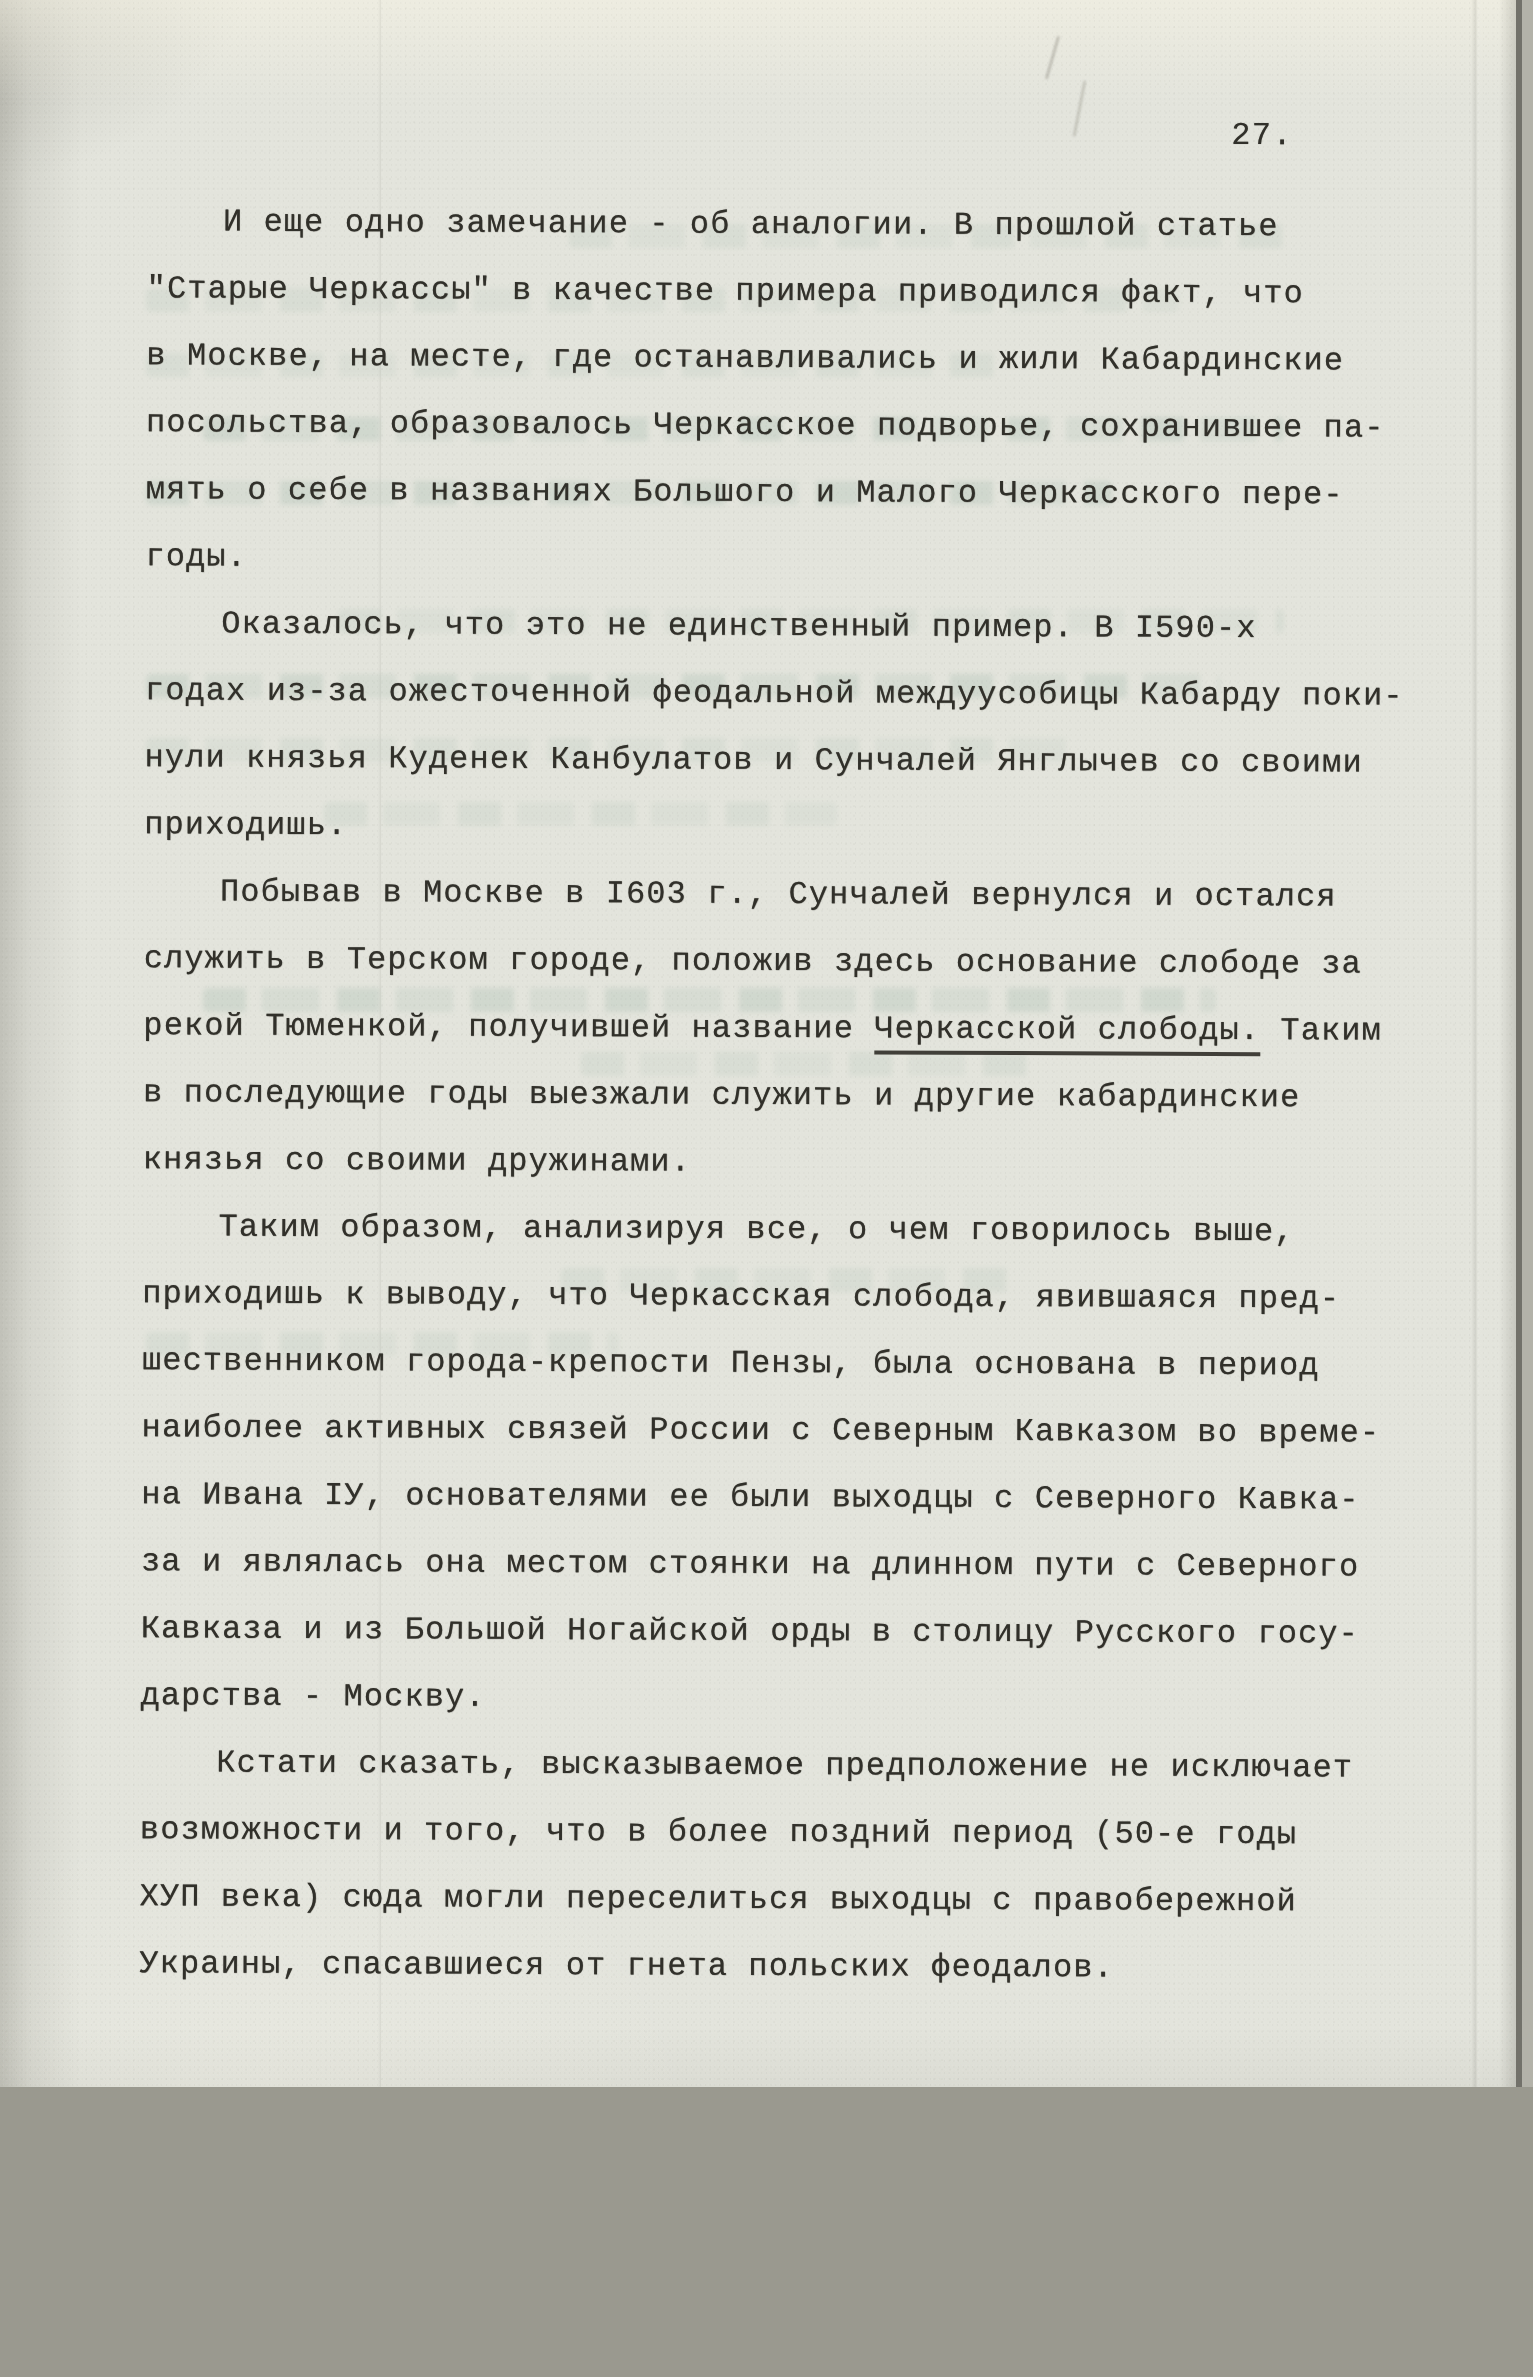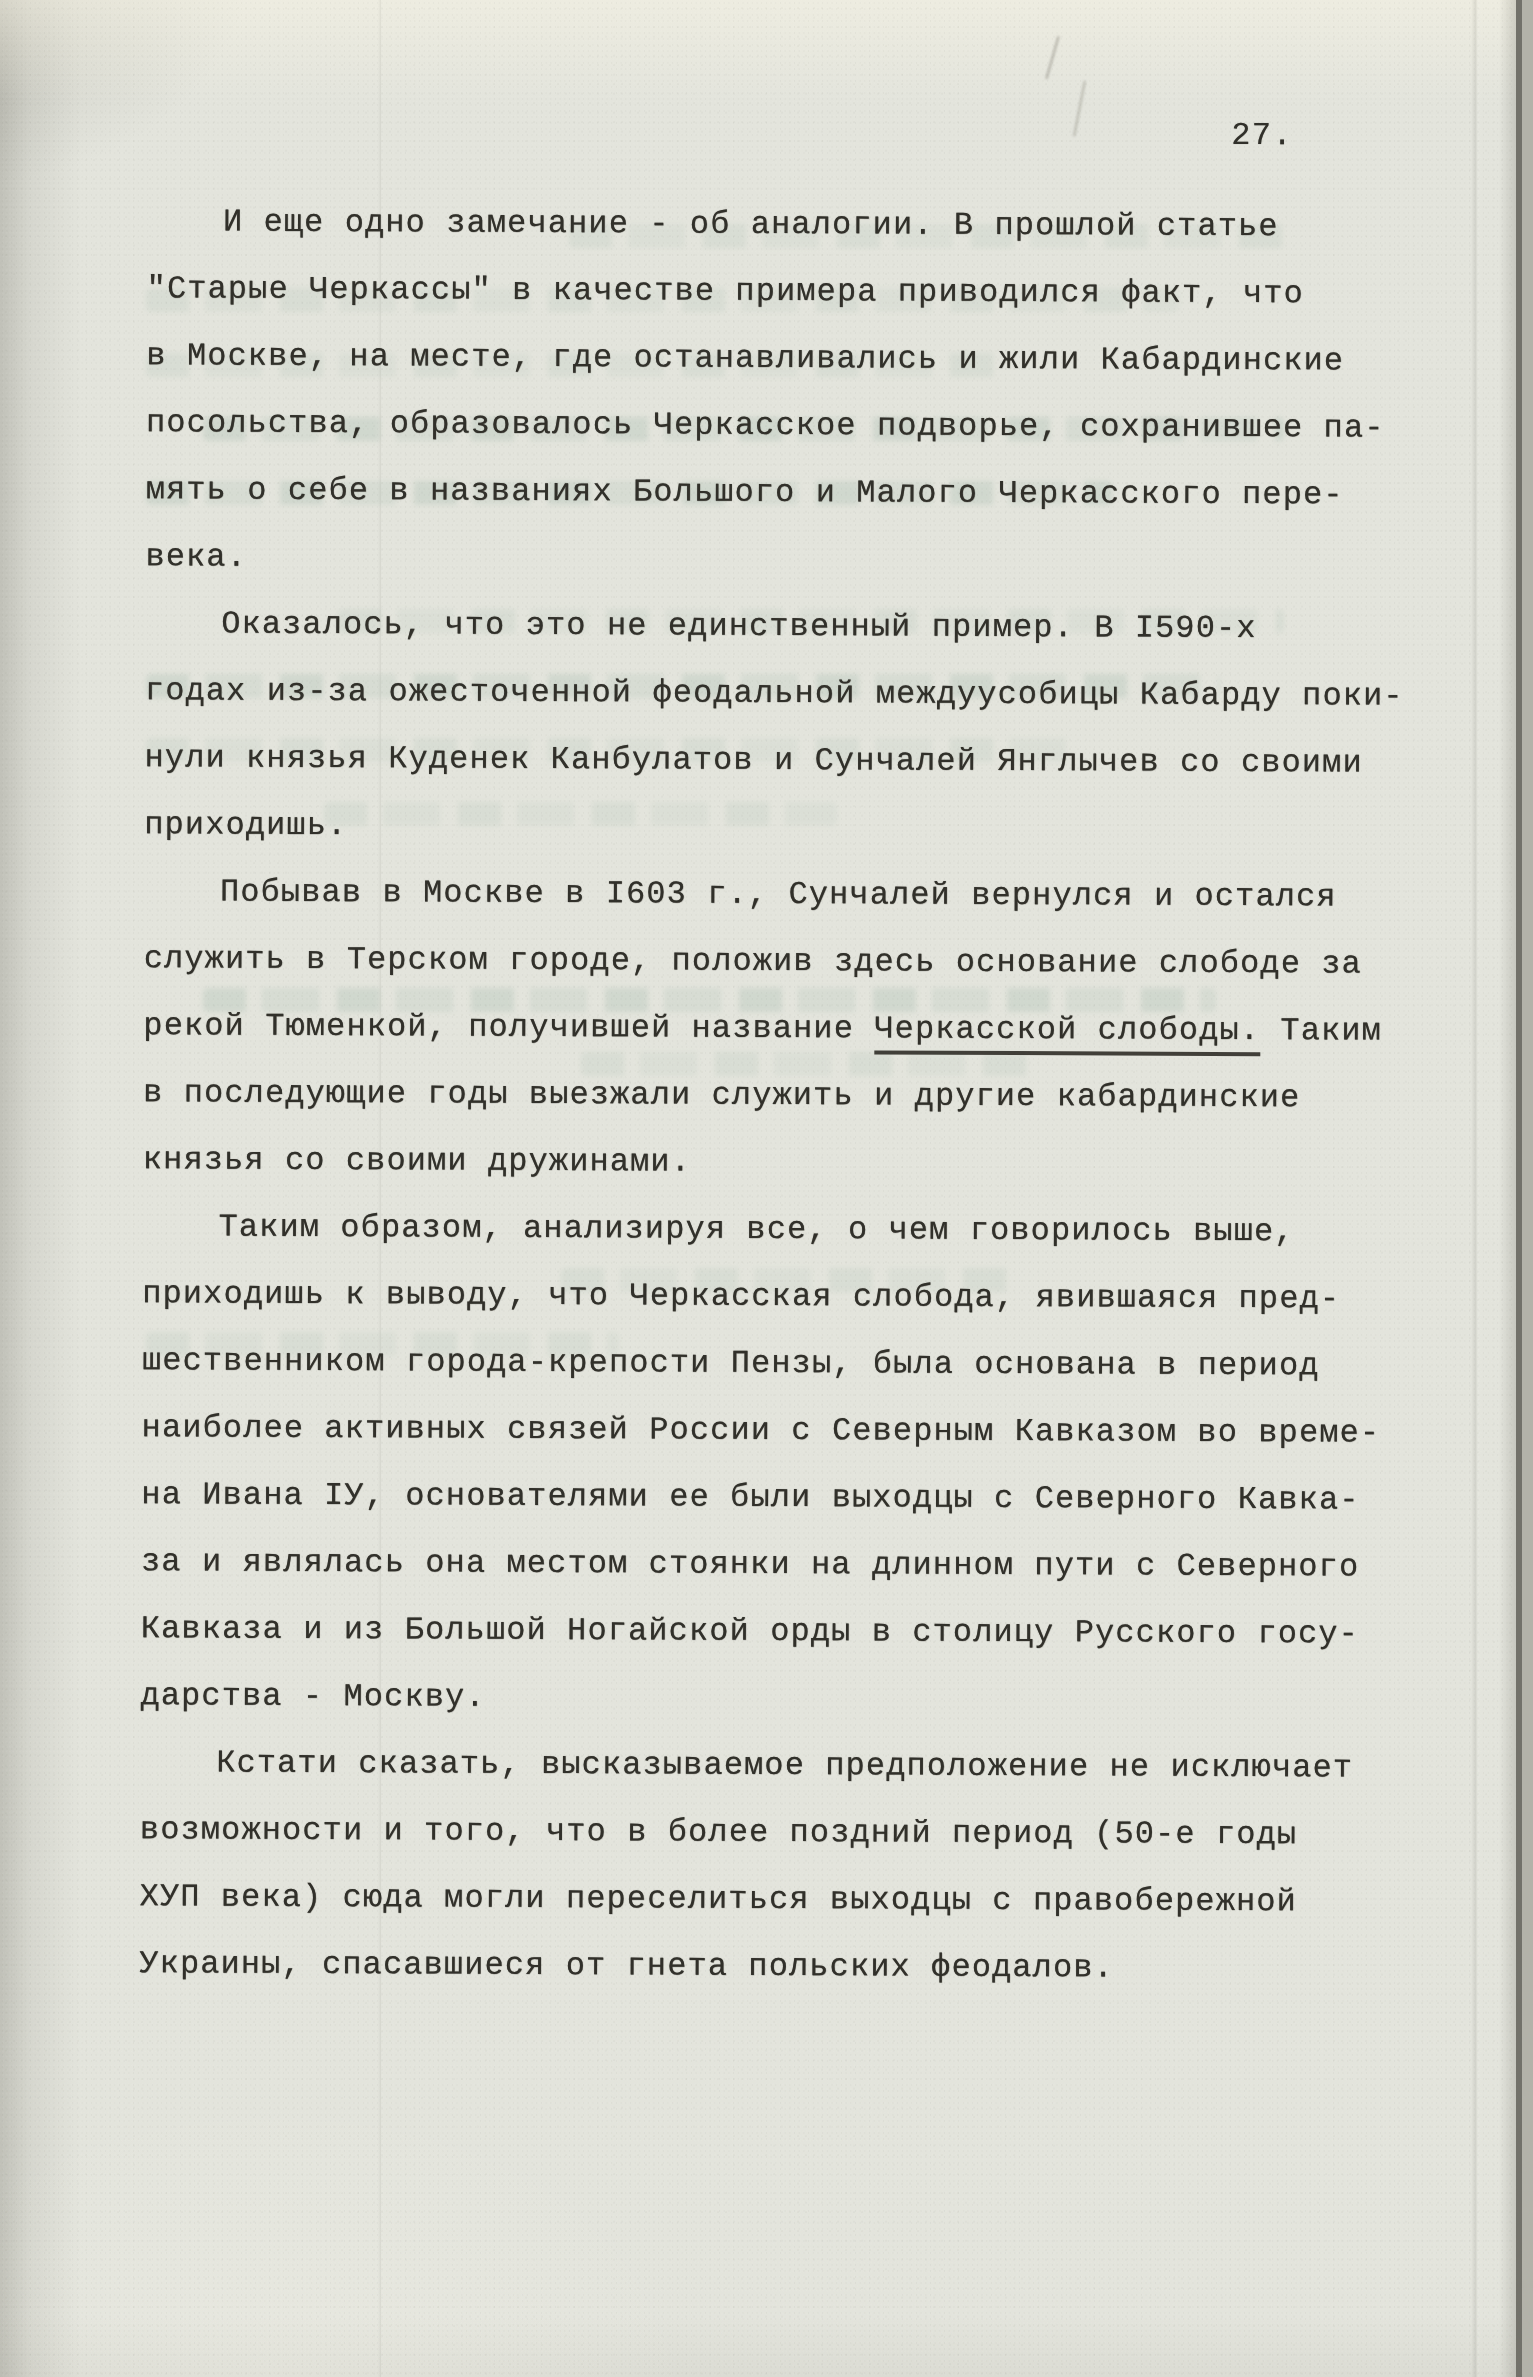--- a/index.html
+++ b/index.html
@@ -7,21 +7,21 @@
     --ink:#31302a;
     --bleed:#7fa492;
     --edge-strip:#b3b2a9;
     --edge-line:#72716a;
   }
   *{margin:0;padding:0;box-sizing:border-box;}
   html,body{width:1533px;height:2377px;overflow:hidden;}
   body{background:#9a998f;font-family:"Liberation Mono","DejaVu Sans Mono",monospace;}
 
   #page{
-    position:relative;width:1533px;height:2377px;
+    position:relative;width:1533px;height:2087px;
     background:var(--paper);
     overflow:hidden;
   }
   
   .grain{
     position:absolute;inset:0;pointer-events:none;
     background-image:
       radial-gradient(rgba(62,62,50,0.045) 0.7px, transparent 0.9px),
       radial-gradient(rgba(62,62,50,0.035) 0.7px, transparent 0.9px),
       radial-gradient(rgba(255,255,252,0.06) 0.7px, transparent 0.9px);
@@ -112,21 +112,21 @@
 
   <div class="skew-layer">
     <div class="page-number">27.</div>
     <div class="text-block">
         <div class="para">
           <div class="line indent"><span>И еще одно замечание - об аналогии. В прошлой статье</span></div>
           <div class="line"><span>"Старые Черкассы" в качестве примера приводился факт, что</span></div>
           <div class="line"><span>в Москве, на месте, где останавливались и жили Кабардинские</span></div>
           <div class="line"><span>посольства, образовалось Черкасское подворье, сохранившее па-</span></div>
           <div class="line"><span>мять о себе в названиях Большого и Малого Черкасского пере-</span></div>
-          <div class="line"><span>века.</span></div>
+          <div class="line"><span>годы.</span></div>
         </div>
         <div class="para">
           <div class="line indent"><span>Оказалось, что это не единственный пример. В I590-х</span></div>
           <div class="line"><span>годах из-за ожесточенной феодальной междуусобицы Кабарду поки-</span></div>
           <div class="line"><span>нули князья Куденек Канбулатов и Сунчалей Янглычев со своими</span></div>
           <div class="line"><span>приходишь.</span></div>
         </div>
         <div class="para">
           <div class="line indent"><span>Побывав в Москве в I603 г., Сунчалей вернулся и остался</span></div>
           <div class="line"><span>служить в Терском городе, положив здесь основание слободе за</span></div>

